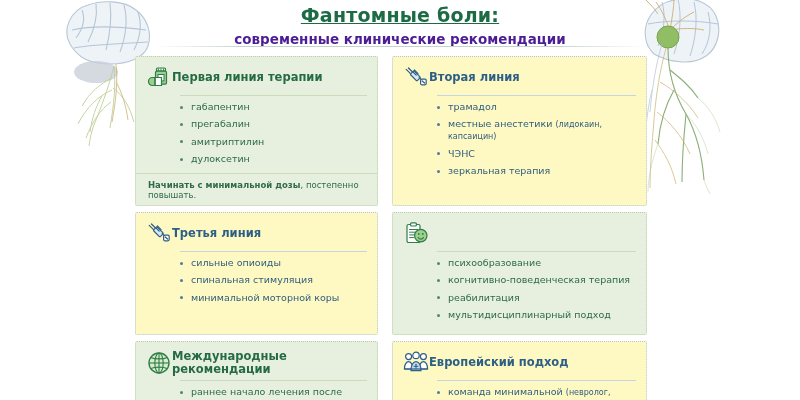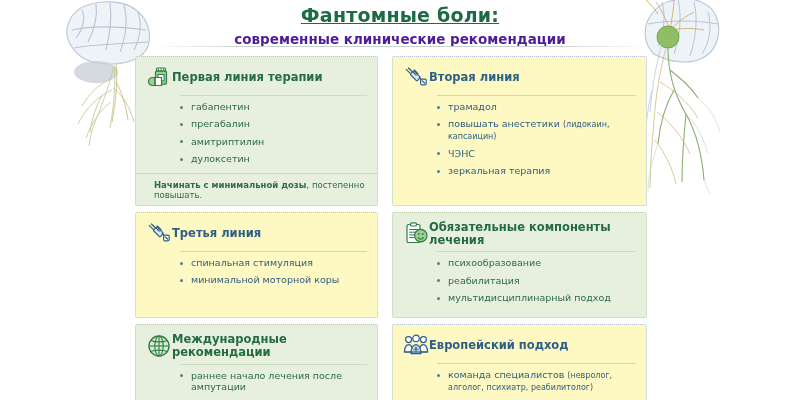--- a/index.html
+++ b/index.html
@@ -67,21 +67,21 @@
     content:"";position:absolute;left:0;top:4.5px;
     width:3px;height:3px;border-radius:50%;
   }
   .green ul.items li{color:#2c6a45;}
   .green ul.items li::before{background:#4b8c5c;}
   .blue ul.items li{color:#2f5d7e;}
   .blue ul.items li::before{background:#4d7ba0;}
   .sub{font-size:8px;}
 
   .note{
-    margin:8px -10px -9px -10px;padding:6px 10px 5px 18px;
+    margin:8px -10px -9px -10px;padding:6px 10px 5px 12px;
     border-top:1px solid #cbddbb;font-size:8.5px;color:#2f6b47;
     font-family:"DejaVu Sans","Liberation Sans",sans-serif;
   }
   .note b{font-weight:bold;}
 
   .icon{width:26px;height:26px;flex:0 0 26px;display:block;}
 </style>
 </head>
 <body>
 
@@ -204,21 +204,21 @@
             <path d="M16.2 12.6 L18.6 15"></path>
             <rect x="17.6" y="14.2" width="5.6" height="5.6" rx="1.2" fill="#fff"></rect>
             <path d="M19.2 16 L21.6 18"></path>
           </g>
         </svg>
         <div class="card-title">Вторая линия</div>
       </div>
       <div class="title-rule"></div>
       <ul class="items">
         <li><span>трамадол</span></li>
-        <li><span>повышать анестетики </span><span class="sub">(лидокаин, капсаицин)</span></li>
+        <li><span>местные анестетики </span><span class="sub">(лидокаин, капсаицин)</span></li>
         <li><span>ЧЭНС</span></li>
         <li><span>зеркальная терапия</span></li>
       </ul>
     </div>
 
     <div class="card blue">
       <div class="card-head">
         <svg class="icon" viewBox="0 0 26 26">
           <g stroke="#2e5f86" stroke-width="1.2" fill="none" stroke-linecap="round">
             <path d="M3.2 4.4 L8.5 9.7"></path>
@@ -227,20 +227,21 @@
             <path d="M9.6 6.6 L13.2 10.2 M11.4 5 L15 8.6"></path>
             <path d="M16.2 12.6 L18.6 15"></path>
             <rect x="17.6" y="14.2" width="5.6" height="5.6" rx="1.2" fill="#fff"></rect>
             <path d="M19.2 16 L21.6 18"></path>
           </g>
         </svg>
         <div class="card-title">Третья линия</div>
       </div>
       <div class="title-rule"></div>
       <ul class="items">
+        <li><span>сильные опиоиды</span></li>
         <li><span>спинальная стимуляция</span></li>
         <li><span>минимальной моторной коры</span></li>
       </ul>
     </div>
 
     <div class="card green">
       <div class="card-head">
         <svg class="icon" viewBox="0 0 26 26">
           <rect x="4" y="3.5" width="13" height="18" rx="1.6" fill="#fff" stroke="#2f7d4a" stroke-width="1.2"></rect>
           <rect x="7.6" y="1.8" width="5.8" height="3.2" rx="1" fill="#fff" stroke="#2f7d4a" stroke-width="1.2"></rect>
@@ -248,25 +249,25 @@
             <path d="M6.6 8.5 h8"></path>
               <path d="M6.6 11.2 h8"></path>
               <path d="M6.6 13.9 h6"></path>
               <path d="M6.6 16.6 h4.5"></path>
           </g>
           <circle cx="17.8" cy="14.6" r="6.2" fill="#9ed08b" stroke="#2f7d4a" stroke-width="1.2"></circle>
           <circle cx="15.8" cy="13" r=".9" fill="#2f7d4a"></circle>
           <circle cx="19.8" cy="13" r=".9" fill="#2f7d4a"></circle>
           <path d="M15.2 16.6 C16.6 18.6 19 18.6 20.4 16.6" fill="none" stroke="#2f7d4a" stroke-width="1.2" stroke-linecap="round"></path>
         </svg>
-        <div class="card-title">Обязательные компоненты лечения</div>
       </div>
       <div class="title-rule"></div>
       <ul class="items">
         <li><span>психообразование</span></li>
+        <li><span>когнитивно-поведенческая терапия</span></li>
         <li><span>реабилитация</span></li>
         <li><span>мультидисциплинарный подход</span></li>
       </ul>
     </div>
 
     <div class="card green">
       <div class="card-head">
         <svg class="icon" viewBox="0 0 26 26">
           <circle cx="13" cy="13" r="10" fill="#d8ecc9" stroke="#2f7d4a" stroke-width="1.4"></circle>
           <g fill="none" stroke="#2f7d4a" stroke-width="1.1">
@@ -300,19 +301,19 @@
           <g stroke="#2e5f86" stroke-width="1.1" stroke-linecap="round">
             <path d="M13 14.2 v4"></path>
               <path d="M11 16.2 h4"></path>
           </g>
           <path d="M1.4 19 h23.2" stroke="#2e5f86" stroke-width="1.2" fill="none"></path>
         </svg>
         <div class="card-title">Европейский подход</div>
       </div>
       <div class="title-rule"></div>
       <ul class="items">
-        <li><span>команда специалистов </span><span class="sub">(невролог, алголог, психиатр, реабилитолог)</span></li>
+        <li><span>команда минимальной </span><span class="sub">(невролог, алголог, психиатр, реабилитолог)</span></li>
 
       </ul>
     </div>
 
   </div>
 </div>
 
 </body></html>

